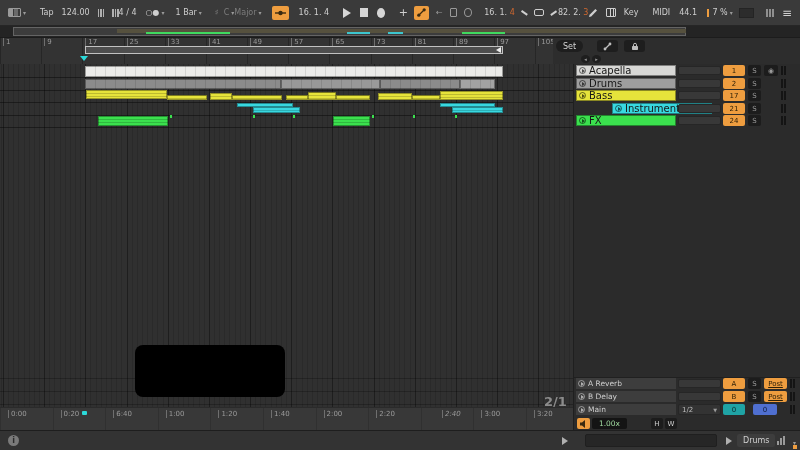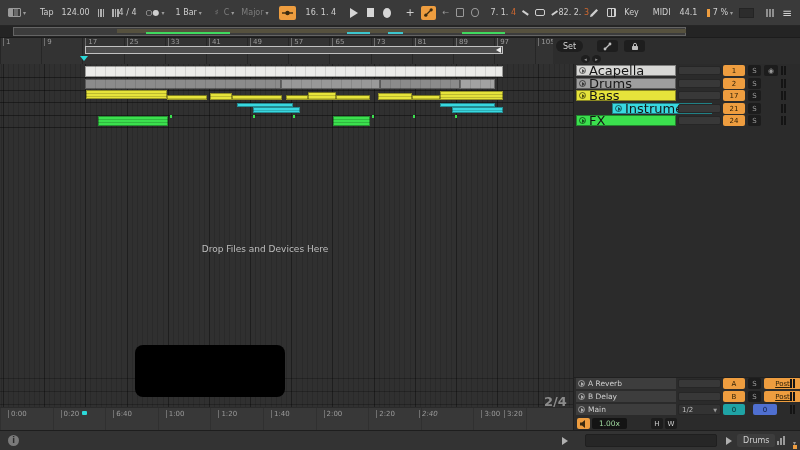--- a/index.html
+++ b/index.html
@@ -62,35 +62,35 @@
   .str-h{background-image:repeating-linear-gradient(180deg,transparent 0 2px,rgba(0,0,0,.18) 2px 3px);}
   .str-v{background-image:repeating-linear-gradient(90deg,transparent 0 9px,rgba(0,0,0,.10) 9px 10px);}
   .drophint{position:absolute;left:115px;top:180px;width:300px;text-align:center;font-size:9px;color:#bdbdbd;}
   .redaction{position:absolute;left:135px;top:281px;width:150px;height:52px;background:#000;border-radius:8px;}
   .gridlabel{position:absolute;left:544px;top:330px;font-size:13px;font-weight:bold;color:#8c8c8c;}
 
   
   .panel{position:absolute;left:573px;top:64px;width:227px;height:366px;background:#2b2b2b;border-left:1px solid #1f1f1f;}
   .trow{position:absolute;left:0;width:227px;height:12px;display:block;}
   .tname{position:absolute;left:2px;top:0;width:100px;height:11px;display:flex;align-items:center;border:0.5px solid rgba(0,0,0,.4);}
-  .tlabel{font-size:13px;color:#161616;line-height:11px;}
+  .tlabel{font-size:10px;color:#161616;line-height:11px;}
   .unfold{width:7px;height:7px;border-radius:50%;margin:0 3px 0 2px;position:relative;flex:0 0 auto;}
   .unfold.dark{border:1px solid rgba(0,0,0,.55);}
   .unfold.lite{border:1px solid rgba(255,255,255,.45);}
   .unfold::after{content:"";position:absolute;left:2px;top:1.2px;border-left:3px solid rgba(0,0,0,.65);border-top:2px solid transparent;border-bottom:2px solid transparent;}
   .unfold.lite::after{border-left-color:rgba(255,255,255,.6);}
   .slot{position:absolute;left:104px;top:1px;width:43px;height:9px;background:#383838;border:1px solid #262626;border-radius:2px;}
   .numbox{position:absolute;left:149px;top:0;width:22px;height:11px;background:#ee9d3f;border-radius:2px;color:#2e2008;font-size:7px;display:flex;align-items:center;justify-content:center;}
   .sbtn{position:absolute;left:174px;top:0;width:13px;height:11px;background:#1c1c1c;border-radius:2px;color:#9a9a9a;font-size:7px;display:flex;align-items:center;justify-content:center;}
   .armbtn{position:absolute;left:190px;top:0;width:14px;height:11px;background:#1c1c1c;border-radius:2px;color:#9a9a9a;font-size:7px;display:flex;align-items:center;justify-content:center;}
   .meterpair{position:absolute;left:207px;top:1px;display:flex;gap:1px;}
   .meterpair i{display:block;width:2px;height:9px;background:#141414;}
   .rname{position:absolute;left:2px;top:0;width:100px;height:11px;background:#3d3d3d;display:flex;align-items:center;}
   .rlabel{font-size:7.5px;color:#cfcfcf;line-height:11px;}
-  .postbtn{position:absolute;left:190px;top:0;width:37px;height:11px;background:#ee9d3f;border-radius:2px;color:#2e2008;font-size:7px;display:flex;align-items:center;justify-content:center;text-decoration:underline;}
+  .postbtn{position:absolute;left:190px;top:0;width:23px;height:11px;background:#ee9d3f;border-radius:2px;color:#2e2008;font-size:7px;display:flex;align-items:center;justify-content:center;text-decoration:underline;}
   .outbox{position:absolute;left:104px;top:0;width:43px;height:11px;background:#333;border:1px solid #262626;border-radius:2px;color:#bdbdbd;font-size:7px;display:flex;align-items:center;justify-content:space-between;padding:0 3px;}
   .tealbtn{position:absolute;left:149px;top:0;width:22px;height:11px;background:#1fa3a5;border-radius:2px;color:#0c2b2b;font-size:7px;display:flex;align-items:center;justify-content:center;}
   .bluebtn{position:absolute;left:179px;top:0;width:24px;height:11px;background:#4f6fd0;border-radius:2px;color:#101c3a;font-size:7px;display:flex;align-items:center;justify-content:center;}
   .panelsep{position:absolute;left:0;width:227px;height:1px;background:#202020;}
   .followrow{position:absolute;left:0;top:353px;width:227px;height:13px;}
   .spkbtn{position:absolute;left:3px;top:1px;width:13px;height:11px;background:#ee9d3f;border-radius:2px;display:flex;align-items:center;justify-content:center;}
   .ratebox{position:absolute;left:18px;top:1px;width:35px;height:11px;background:#141414;border-radius:2px;color:#9fd99f;font-size:7.5px;display:flex;align-items:center;justify-content:center;}
   .hwbtn{position:absolute;top:1px;width:12px;height:11px;background:#1c1c1c;border-radius:2px;color:#cfcfcf;font-size:7px;display:flex;align-items:center;justify-content:center;}
 
   
@@ -138,21 +138,21 @@
       </span>
     <span class="tb" style="margin-left:11px">
         <span>1 Bar</span>
         <span class="caret">▾</span>
       </span>
     <span class="tb dim" style="margin-left:13px">♯</span>
     <span class="tb dim" style="margin-left:5px">
         <span>C</span>
         <span class="caret">▾</span>
       </span>
-    <span class="tb dim" style="margin-left:7px">
+    <span class="tb dim" style="">
         <span>Major</span>
         <span class="caret">▾</span>
       </span>
     <span class="obtn">
         <svg width="11" height="8" viewBox="0 0 11 8">
           <line x1="0" y1="4" x2="11" y2="4" stroke="#3a2a10" stroke-width="1.4"></line>
           <circle cx="5.5" cy="4" r="2.2" fill="#3a2a10"></circle>
         </svg>
       </span>
     <span class="tb" style="margin-left:10px">16. 1. 4</span>
@@ -163,21 +163,21 @@
     <span class="obtn" style="margin-left:6px">
         <svg width="9" height="9" viewBox="0 0 9 9">
           <line x1="1.5" y1="7.5" x2="7.5" y2="1.5" stroke="#3a2a10" stroke-width="1.2"></line>
           <circle cx="1.8" cy="7.2" r="1.6" fill="#3a2a10"></circle>
           <circle cx="7.2" cy="1.8" r="1.6" fill="#3a2a10"></circle>
         </svg>
       </span>
     <span class="ghosticon">←</span>
     <span class="ghosticon" style="width:9px;height:9px;border:1px solid #9a9a9a;border-radius:1px;"></span>
     <span class="ghosticon" style="width:9px;height:9px;border:1.5px solid #9a9a9a;border-radius:50%;"></span>
-    <span class="tb" style="margin-left:12px"><span>7. 1.</span>&nbsp;<span class="redd">4</span></span>
+    <span class="tb" style="margin-left:12px"><span>16. 1.</span>&nbsp;<span class="redd">4</span></span>
     <span class="punch pin"></span>
     <span class="loopglyph"></span>
     <span class="punch pout"></span>
     <span class="tb" style=""><span>82. 2.</span>&nbsp;<span class="redd">3</span></span>
     <span style="flex:1"></span>
     <span class="tb">
         <svg width="10" height="10" viewBox="0 0 10 10">
           <path d="M1 9l2.2-.6L9 2.6 7.4 1 1.6 6.8z" fill="#cfcfcf"></path>
         </svg>
       </span>
@@ -281,23 +281,22 @@
         <div class="clip str-h" style="left: 452px; top: 43px; width: 51px; height: 6px; background-color: rgb(56, 216, 224);"></div>
         <div class="clip str-h" style="left: 98px; top: 52px; width: 70px; height: 10px; background-color: rgb(59, 224, 78);"></div>
         <div class="clip str-h" style="left: 333px; top: 52px; width: 37px; height: 10px; background-color: rgb(59, 224, 78);"></div>
         <div style="position: absolute; left: 170px; top: 51px; width: 2px; height: 3px; background: rgb(59, 224, 78);"></div>
         <div style="position: absolute; left: 253px; top: 51px; width: 2px; height: 3px; background: rgb(59, 224, 78);"></div>
         <div style="position: absolute; left: 293px; top: 51px; width: 2px; height: 3px; background: rgb(59, 224, 78);"></div>
         <div style="position: absolute; left: 372px; top: 51px; width: 2px; height: 3px; background: rgb(59, 224, 78);"></div>
         <div style="position: absolute; left: 413px; top: 51px; width: 2px; height: 3px; background: rgb(59, 224, 78);"></div>
         <div style="position: absolute; left: 455px; top: 51px; width: 2px; height: 3px; background: rgb(59, 224, 78);"></div>
       </div>
-    <div class="drophint">Drop Files and Devices Here</div>
     <div class="redaction"></div>
-    <div class="gridlabel">2/4</div>
+    <div class="gridlabel">2/1</div>
   </div>
 
   <div class="panel">
     <div id="track-rows">
   <div class="trow" style="top: 1px;">
     <div class="tname" style="background: rgb(216, 216, 214);">
       <span class="unfold dark"></span>
       <span class="tlabel">Acapella</span>
     </div>
     <div class="slot"></div>
@@ -435,23 +434,23 @@
   <div class="timeruler">
     <div id="time-labels">
         <div class="timelabel" style="left: 8px;">0:00</div>
         <div class="timelabel" style="left: 60.6px;">0:20</div>
         <div class="timelabel" style="left: 113.2px;">6:40</div>
         <div class="timelabel" style="left: 165.8px;">1:00</div>
         <div class="timelabel" style="left: 218.4px;">1:20</div>
         <div class="timelabel" style="left: 271px;">1:40</div>
         <div class="timelabel" style="left: 323.6px;">2:00</div>
         <div class="timelabel" style="left: 376.2px;">2:20</div>
-        <div class="timelabel" style="left: 419px; font-style: italic;">2:40</div>
+        <div class="timelabel" style="left: 442px; font-style: italic;">2:40</div>
         <div class="timelabel" style="left: 481.4px;">3:00</div>
-        <div class="timelabel" style="left: 504px;">3:20</div>
+        <div class="timelabel" style="left: 534px;">3:20</div>
       </div>
     <div class="timemark" id="time-marker" style="left: 82px;"></div>
   </div>
 
   <div class="statusbar">
     <div class="infoicon">i</div>
     <div class="miniplay" style="left:562px;top:6px"></div>
     <div class="statfield" style="left:585px;width:132px"></div>
     <div class="miniplay" style="left:726px;top:6px"></div>
     <div class="drumsbtn">Drums</div>

